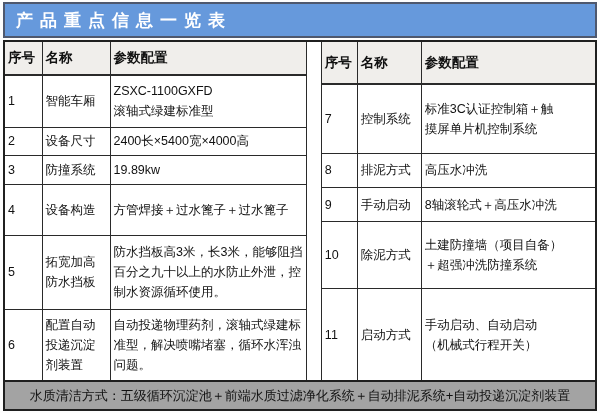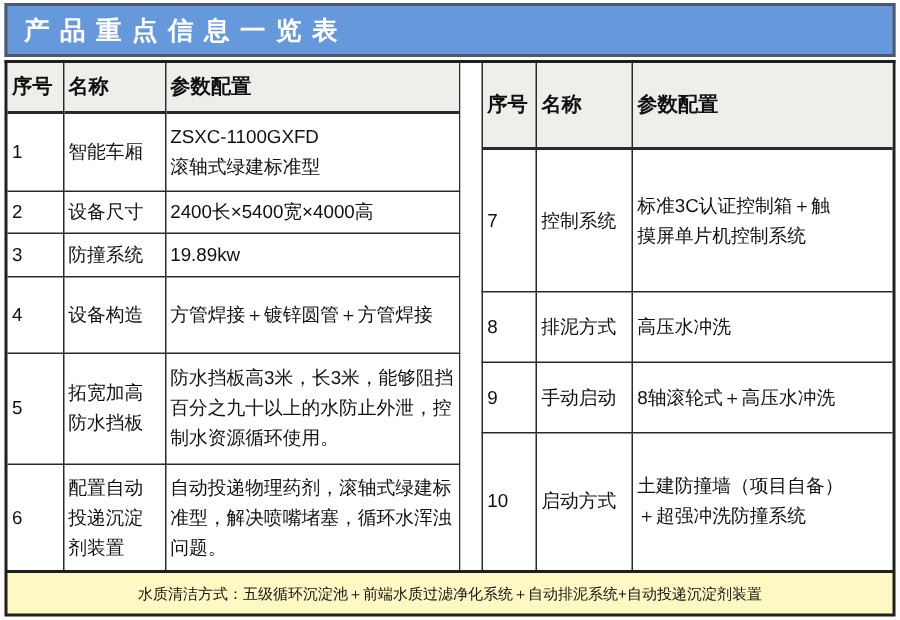--- a/index.html
+++ b/index.html
@@ -75,25 +75,25 @@
     font-size: 13.5px;
     border-bottom-width: 2px;
   }
   .pre { white-space: pre-line; }
   .ta-left { text-align: left; padding-left: 6px; padding-right: 2px; }
   .spacer { width: 14px; background: #FFFFFF; }
 
   .footer {
     border: 2px solid var(--border);
     height: 31px;
-    background: #fef9c3;
+    background: #a3a3a3;
     display: flex;
     align-items: center;
     justify-content: center;
-    font-size: 10px;
+    font-size: 13px;
   }
 </style>
 </head>
 <body>
 
 <div class="sheet">
 
   <div class="titlebar">
     <span>产品重点信息一览表</span>
   </div>
@@ -119,21 +119,21 @@
         <td class="pre">2400长×5400宽×4000高</td>
       </tr>
       <tr style="height:29px">
         <td class="c-no">3</td>
         <td class="c-nm pre">防撞系统</td>
         <td class="pre">19.89kw</td>
       </tr>
       <tr style="height:51px">
         <td class="c-no">4</td>
         <td class="c-nm pre">设备构造</td>
-        <td class="pre">方管焊接＋镀锌圆管＋方管焊接</td>
+        <td class="pre">方管焊接＋过水篦子＋过水篦子</td>
       </tr>
       <tr style="height:74px">
         <td class="c-no">5</td>
         <td class="c-nm pre">拓宽加高
 防水挡板</td>
         <td class="ta-left">防水挡板高3米，长3米，能够阻挡百分之九十以上的水防止外泄，控制水资源循环使用。</td>
       </tr>
       <tr style="height:71px">
         <td class="c-no">6</td>
         <td class="c-nm pre">配置自动
@@ -164,23 +164,29 @@
         <td class="c-nm pre">排泥方式</td>
         <td class="pre">高压水冲洗</td>
       </tr>
       <tr style="height:27px">
         <td class="c-no">9</td>
         <td class="c-nm pre">手动启动</td>
         <td class="pre">8轴滚轮式＋高压水冲洗</td>
       </tr>
       <tr style="height:53px">
         <td class="c-no">10</td>
-        <td class="c-nm pre">启动方式</td>
+        <td class="c-nm pre">除泥方式</td>
         <td class="pre">土建防撞墙（项目自备）
 ＋超强冲洗防撞系统</td>
+      </tr>
+      <tr style="height:72px">
+        <td class="c-no">11</td>
+        <td class="c-nm pre">启动方式</td>
+        <td class="pre">手动启动、自动启动
+（机械式行程开关）</td>
       </tr>
     </tbody>
       </table>
 
   </div>
 
   <div class="footer">
     <span>水质清洁方式：五级循环沉淀池＋前端水质过滤净化系统＋自动排泥系统+自动投递沉淀剂装置</span>
   </div>
 

